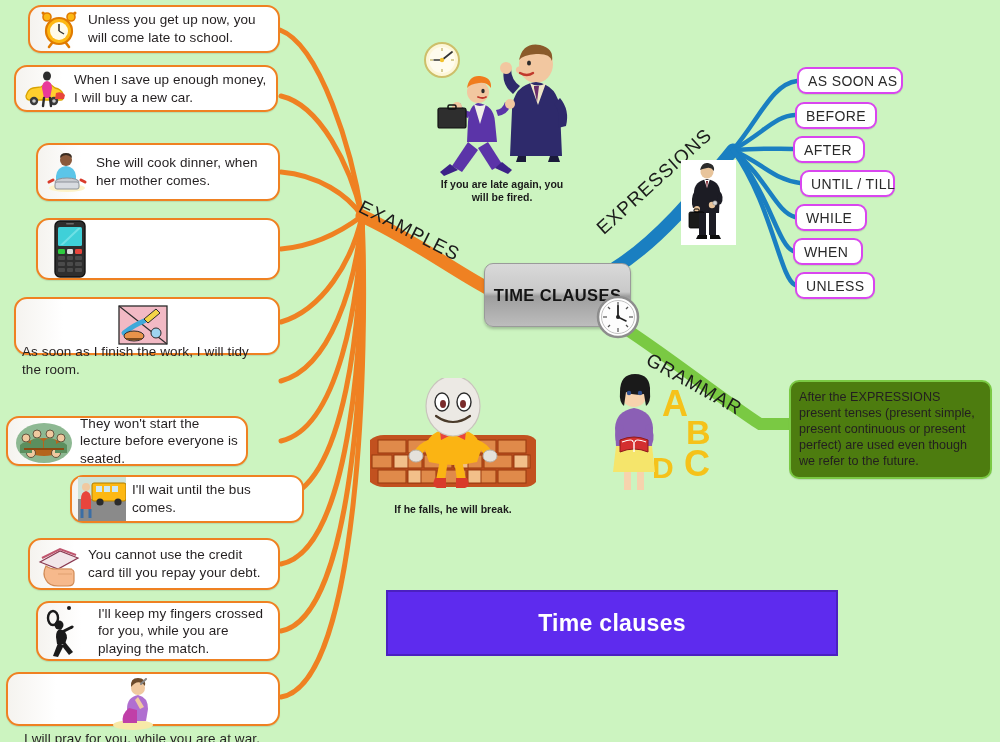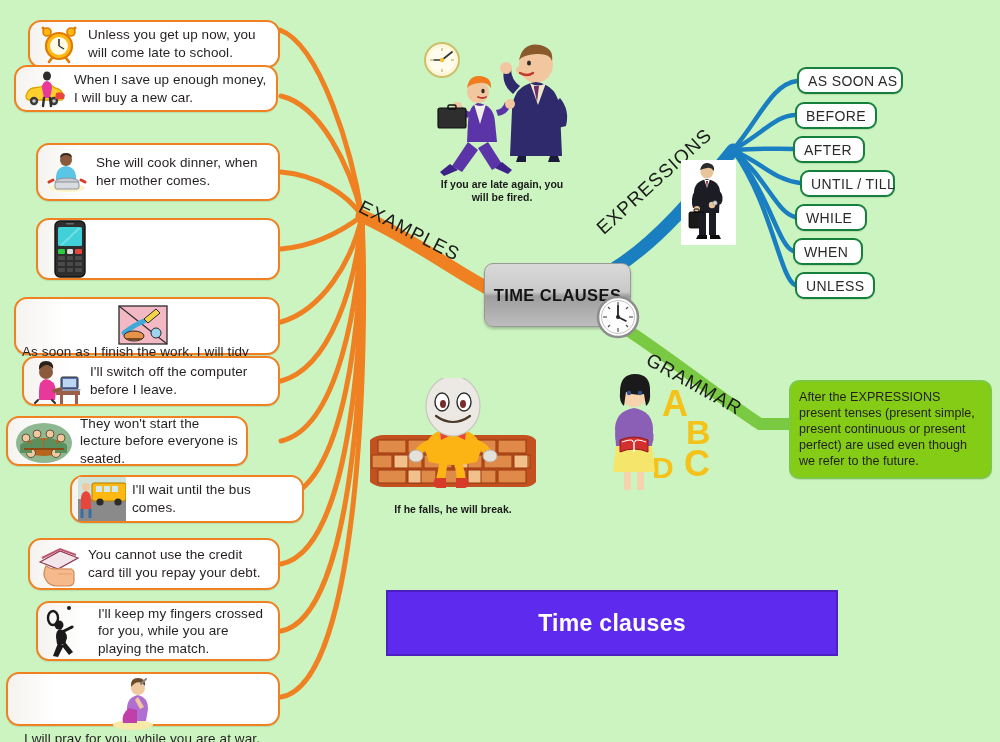--- a/index.html
+++ b/index.html
@@ -28,35 +28,35 @@
   .ex-txt{
     font-size:13.5px;line-height:1.30;color:#231f20;
     letter-spacing:.1px;
   }
 
   
   .expr-box{
     position:absolute;
     box-sizing:border-box;
     background:#ffffff;
-    border:2px solid #15803d;
+    border:2px solid #d946ef;
     border-radius:9px;
     display:flex;align-items:center;
     padding:0 9px;
     height:27px;
     box-shadow:0 1px 1px rgba(0,0,0,.10);
   }
   .expr-txt{font-size:14px;color:#2a2a2a;letter-spacing:.4px;white-space:nowrap;}
 
   
   .gram-box{
     position:absolute;
     left:789px;top:380px;width:203px;
     box-sizing:border-box;
-    background:#84cc16;
+    background:#4d7c0f;
     border:2px solid #7ac943;
     border-radius:10px;
     padding:7px 8px;
     box-shadow:0 1px 1px rgba(0,0,0,.10);
   }
   .gram-txt{font-size:12.6px;line-height:1.28;color:#231f20;}
 
   
   .center-node{
     position:absolute;left:484px;top:263px;width:145px;height:62px;
@@ -159,21 +159,21 @@
     </g>
     <line x1="23" y1="23" x2="23" y2="12" stroke="#222" stroke-width="1.8" stroke-linecap="round"></line>
     <line x1="23" y1="23" x2="31" y2="27" stroke="#222" stroke-width="1.6" stroke-linecap="round"></line>
     <circle cx="23" cy="23" r="2" fill="#222"></circle>
   </svg>
 
   <div class="branch-label" id="lbl-examples">EXAMPLES</div>
   <div class="branch-label" id="lbl-expressions">EXPRESSIONS</div>
   <div class="branch-label" id="lbl-grammar">GRAMMAR</div>
 
-  <div class="ex-box" style="left:28px;top:20px;width:252px;height:48px;align-items:center;">
+  <div class="ex-box" style="left:28px;top:5px;width:252px;height:48px;align-items:center;">
     <div class="ex-ico">
       <svg viewBox="0 0 46 40" width="46" height="40">
         <circle cx="23" cy="22" r="13" fill="#fdb813" stroke="#e07b00" stroke-width="2.2"></circle>
         <circle cx="23" cy="22" r="9" fill="#fffbe8"></circle>
         <line x1="23" y1="22" x2="23" y2="15" stroke="#333" stroke-width="1.6"></line>
         <line x1="23" y1="22" x2="28" y2="25" stroke="#333" stroke-width="1.4"></line>
         <path d="M12 9 l-5 -5" stroke="#e07b00" stroke-width="3" stroke-linecap="round"></path>
         <path d="M34 9 l5 -5" stroke="#e07b00" stroke-width="3" stroke-linecap="round"></path>
         <circle cx="11" cy="8" r="4" fill="#fdb813" stroke="#e07b00" stroke-width="1.6"></circle>
         <circle cx="35" cy="8" r="4" fill="#fdb813" stroke="#e07b00" stroke-width="1.6"></circle>
@@ -249,38 +249,20 @@
         <path d="M8 30 q10 -8 20 -12" stroke="#3fa9d9" stroke-width="5" fill="none" stroke-linecap="round"></path>
         <path d="M28 16 l12 -10 l4 4 l-12 10z" fill="#f5d547" stroke="#2b2b2b" stroke-width="1"></path>
         <ellipse cx="18" cy="33" rx="10" ry="5" fill="#e8934a" stroke="#2b2b2b" stroke-width="1"></ellipse>
         <path d="M10 36 l16 0" stroke="#7a4a1e" stroke-width="2"></path>
         <circle cx="40" cy="30" r="5" fill="#9fd4ef" stroke="#2b2b2b" stroke-width="1"></circle>
       </svg>
     </div>
     <div class="ex-txt">As soon as I finish the work, I will tidy the room.</div>
   </div>
 
-  <div class="ex-box" style="left:22px;top:356px;width:258px;height:50px;">
-    <div class="ex-ico" style="width:54px;min-width:54px;">
-      <svg viewBox="0 0 54 44" width="54" height="44">
-        <circle cx="16" cy="11" r="7" fill="#8b5a3c"></circle>
-        <path d="M9 9 q7 -9 14 -1 q1 -8 -7 -8 q-8 0 -7 9z" fill="#2b2118"></path>
-        <path d="M16 18 q9 1 10 12 l-1 9 l-16 0 l0 -9 q0 -11 7 -12z" fill="#e8399a"></path>
-        <rect x="26" y="30" width="24" height="4" fill="#9b5f4a"></rect>
-        <rect x="30" y="34" width="3" height="9" fill="#9b5f4a"></rect>
-        <rect x="45" y="34" width="3" height="9" fill="#9b5f4a"></rect>
-        <rect x="31" y="16" width="17" height="12" rx="1.5" fill="#5a6fa8" stroke="#2b2b2b" stroke-width="1"></rect>
-        <rect x="33" y="18" width="13" height="8" fill="#bcd6f2"></rect>
-        <path d="M29 28 l22 0 l-2 2 l-19 0z" fill="#8d99b5"></path>
-        <path d="M24 30 l7 -2" stroke="#8b5a3c" stroke-width="3.4" stroke-linecap="round"></path>
-        <path d="M8 39 l-3 3 M22 39 l3 3" stroke="#2b2b2b" stroke-width="2" stroke-linecap="round"></path>
-      </svg>
-    </div>
-    <div class="ex-txt">I'll switch off the computer before I leave.</div>
-  </div>
 
   <div class="ex-box" style="left:6px;top:416px;width:242px;height:50px;">
     <div class="ex-ico" style="width:60px;min-width:60px;">
       <svg viewBox="0 0 60 44" width="60" height="44">
         <ellipse cx="30" cy="22" rx="28" ry="20" fill="#8db892"></ellipse>
         <ellipse cx="30" cy="26" rx="20" ry="9" fill="#b5651d"></ellipse>
         <g fill="#f0c9a0" stroke="#4a3a28" stroke-width=".8">
           <circle cx="12" cy="17" r="4"></circle>
             <circle cx="23" cy="13" r="4"></circle>
           <circle cx="36" cy="13" r="4"></circle>

